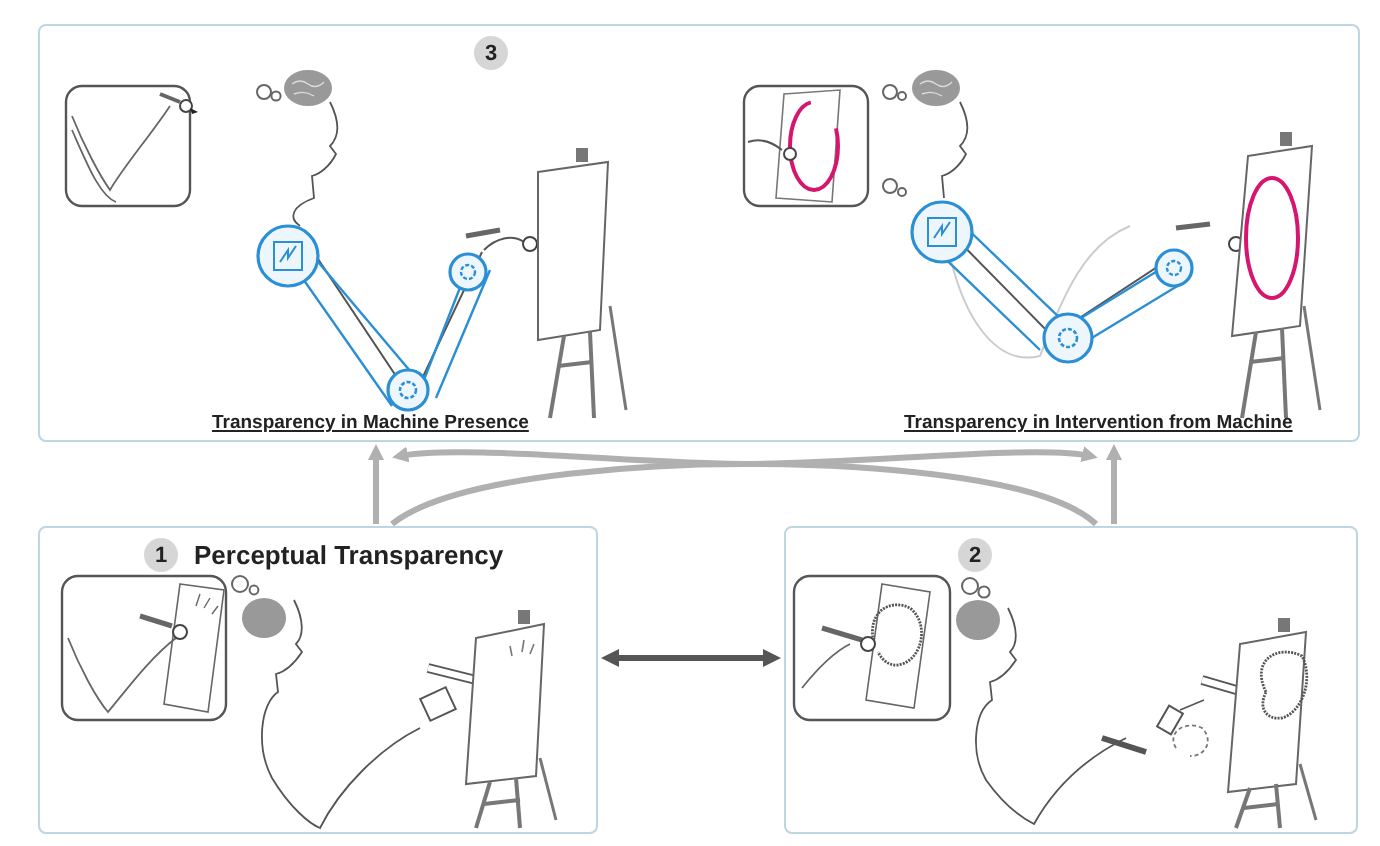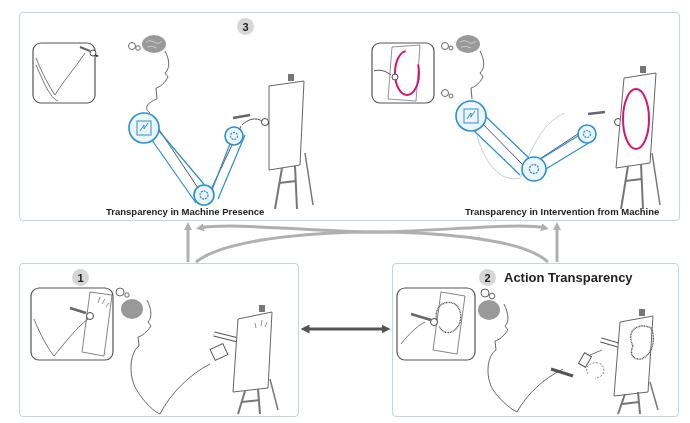--- a/index.html
+++ b/index.html
@@ -3,21 +3,21 @@
 <meta charset="utf-8">
 <style>
   html, body { margin:0; padding:0; background:#ffffff; }
   body { width:690px; height:423px; position:relative; overflow:hidden; font-family:"Liberation Sans", sans-serif; }
   .panel { position:absolute; border:1px solid #bcd6e3; border-radius:4px; background:#fff; }
   #p3 { left:19px; top:12px; width:659px; height:207px; }
   #p1 { left:19px; top:263px; width:278px; height:152px; }
   #p2 { left:392px; top:263px; width:285px; height:152px; }
   .title { position:absolute; display:flex; align-items:center; font-weight:bold; font-size:13px; color:#222; white-space:nowrap; }
   .badge { width:17px; height:17px; border-radius:50%; background:#d6d6d6; color:#222; font-size:11px; font-weight:bold; display:flex; align-items:center; justify-content:center; margin-right:8px; }
-  .sub { position:absolute; font-size:9.5px; font-weight:bold; color:#222; white-space:nowrap; }
+  .sub { position:absolute; font-size:9.5px; font-weight:bold; color:#222; white-space:nowrap;text-decoration:underline; }
   svg.ill { position:absolute; left:0; top:0; }
   #overlay { position:absolute; left:0; top:0; pointer-events:none; }
 </style>
 </head>
 <body>
 
 <div id="p3" class="panel">
   <div class="title" style="left:217px; top:5px;">
     <span class="badge">3</span>
   </div>
@@ -107,26 +107,27 @@
       <rect x="620" y="53" width="6" height="7" fill="#777"></rect>
       <ellipse cx="616" cy="106" rx="13" ry="30" fill="none" stroke="#d6166e" stroke-width="2" stroke-dasharray="150 25"></ellipse>
       <line x1="608" y1="153" x2="601" y2="196" stroke="#777" stroke-width="2"></line>
       <line x1="621" y1="151" x2="623" y2="196" stroke="#777" stroke-width="2"></line>
       <line x1="632" y1="140" x2="640" y2="192" stroke="#777" stroke-width="1.5"></line>
       <line x1="605" y1="168" x2="622" y2="166" stroke="#777" stroke-width="2"></line>
     </g>
   </svg>
 
   <div class="sub" style="left:86px; top:193px;">Transparency in Machine Presence</div>
-  <div class="sub" style="left:445px; top:193px;">Transparency in Intervention from Machine</div>
+  <div class="sub" style="left:432px; top:193px;">Transparency in Intervention from Machine</div>
 </div>
 
 <div id="p1" class="panel">
   <div class="title" style="left:52px; top:5px;">
     <span class="badge">1</span>
+    <span>Perceptual  Transparency</span>
   </div>
   <svg class="ill" width="278" height="152" viewBox="0 0 278 152">
     <g>
       <rect x="11" y="24" width="82" height="72" rx="8" fill="#fff" stroke="#555" stroke-width="1.2"></rect>
       <polygon points="70,28 92,31 84,92 62,88" fill="#fff" stroke="#666" stroke-width="0.8"></polygon>
       <path d="M14 55 C20 70,28 85,34 92 C44 80,55 65,68 55" fill="none" stroke="#666" stroke-width="0.9"></path>
       <line x1="50" y1="44" x2="66" y2="49" stroke="#666" stroke-width="2.5"></line>
       <circle cx="70" cy="52" r="3.5" fill="#fff" stroke="#444"></circle>
       <path d="M78 39 l2 -6 M82 40 l3 -5 M86 43 l3 -4" stroke="#666" stroke-width="0.7"></path>
     </g>
@@ -151,21 +152,20 @@
       <line x1="238" y1="125" x2="240" y2="150" stroke="#777" stroke-width="2"></line>
       <line x1="250" y1="115" x2="258" y2="146" stroke="#777" stroke-width="1.5"></line>
       <line x1="222" y1="138" x2="240" y2="136" stroke="#777" stroke-width="2"></line>
     </g>
   </svg>
 </div>
 
 <div id="p2" class="panel">
   <div class="title" style="left:86px; top:5px;">
     <span class="badge">2</span>
-    <span>Action Transparency</span>
   </div>
   <svg class="ill" width="285" height="152" viewBox="0 0 285 152">
     <g>
       <rect x="4" y="24" width="78" height="72" rx="8" fill="#fff" stroke="#555" stroke-width="1.2"></rect>
       <polygon points="48,28 72,32 64,90 40,86" fill="#fff" stroke="#666" stroke-width="0.8"></polygon>
       <path d="M44 58 C40 42,52 35,62 40 C72 48,68 65,58 68 C52 70,48 66,46 62" fill="none" stroke="#555" stroke-width="1.4" stroke-dasharray="1 0.6"></path>
       <line x1="18" y1="50" x2="38" y2="56" stroke="#666" stroke-width="2.5"></line>
       <circle cx="41" cy="58" r="3.5" fill="#fff" stroke="#444"></circle>
       <path d="M8 80 C16 70,24 62,32 58" fill="none" stroke="#666" stroke-width="0.9"></path>
     </g>

